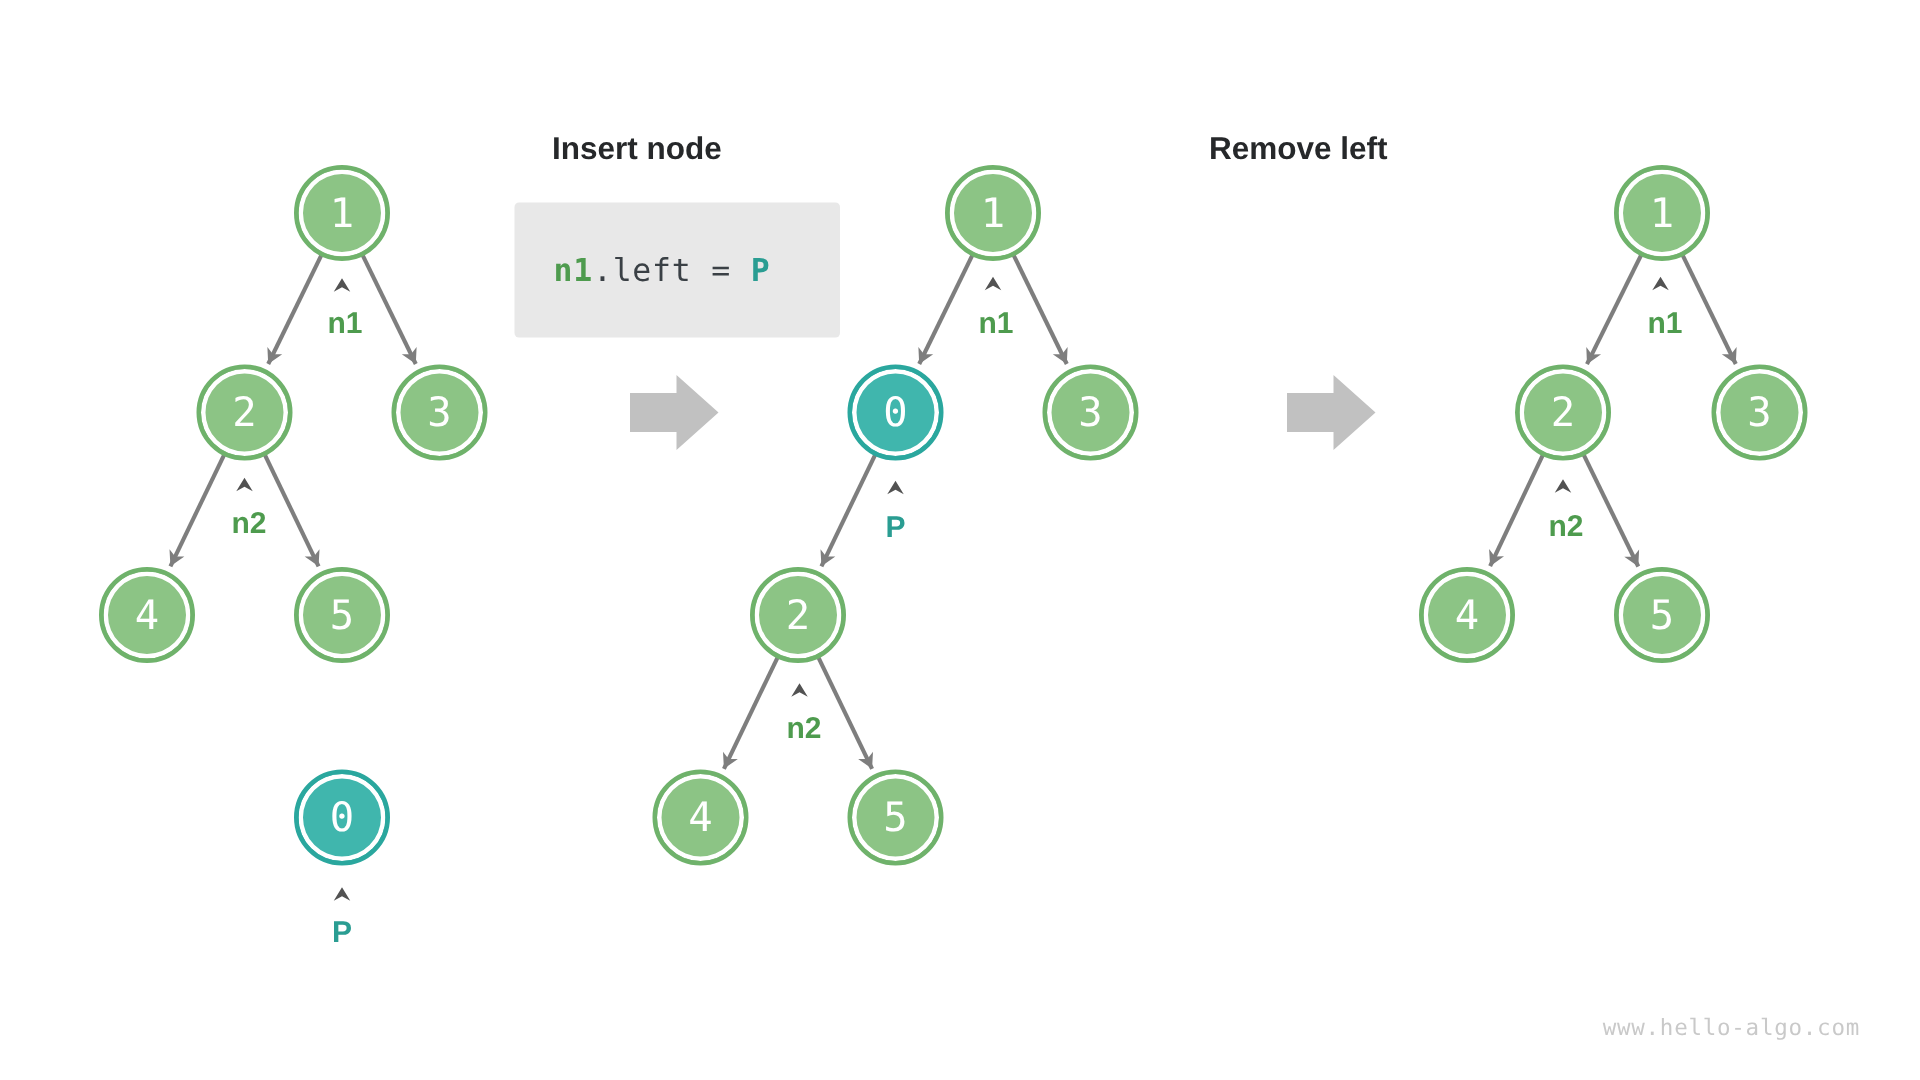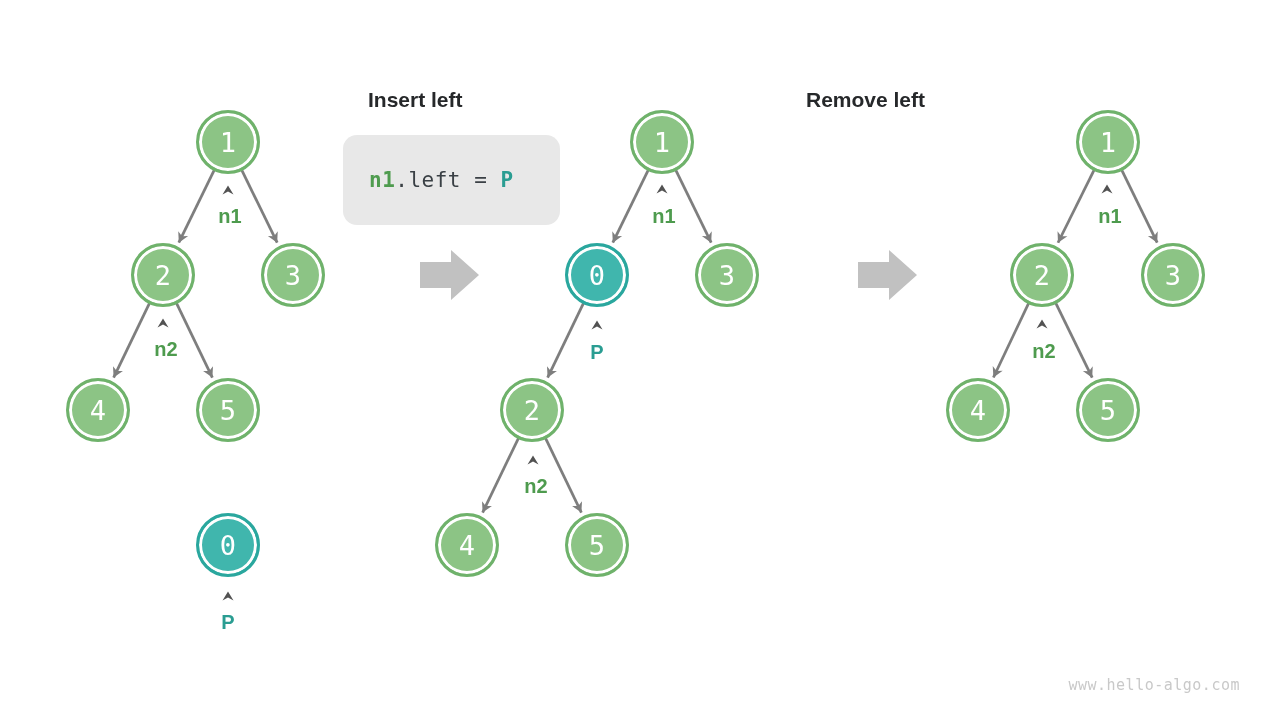--- a/index.html
+++ b/index.html
@@ -54,21 +54,21 @@
     font-size: 21px;
     color: #26282a;
     white-space: nowrap;
   }
   #title-insert { left: 368px; top: 88px; }
   #title-remove { left: 806px; top: 88px; }
   
   .code-box {
     position: absolute;
     background: #e8e8e8;
-    border-radius: 14px;
+    border-radius: 3px;
     display: flex;
     flex-direction: column;
     justify-content: center;
     padding-left: 26px;
   }
   #codebox-insert { left: 343px; top: 135px; width: 217px; height: 90px; }
   #codebox-remove { left: 792px; top: 136px; width: 211px; height: 46px; }
   .code-line {
     font-family: "DejaVu Sans Mono", monospace;
     font-size: 21px;
@@ -182,21 +182,21 @@
       <div class="node green" style="left: 946px; top: 378px;">
         <span class="val">4</span>
       </div>
       <div class="node green" style="left: 1076px; top: 378px;">
         <span class="val">5</span>
       </div>
       <span class="pointer-label green" style="left: 1110px; top: 216px;">n1</span>
       <span class="pointer-label green" style="left: 1044px; top: 351px;">n2</span>
     </div>
 
-  <div class="section-title" id="title-insert">Insert left</div>
+  <div class="section-title" id="title-insert">Insert node</div>
 
   <div class="section-title" id="title-remove">Remove left</div>
 
   <div class="code-box" id="codebox-insert">
       <div class="code-line"><span class="tok-green">n1</span><span class="tok-plain">.left = </span><span class="tok-teal">P</span></div>
     </div>
 
 
   <div id="watermark">www.hello-algo.com</div>
 

